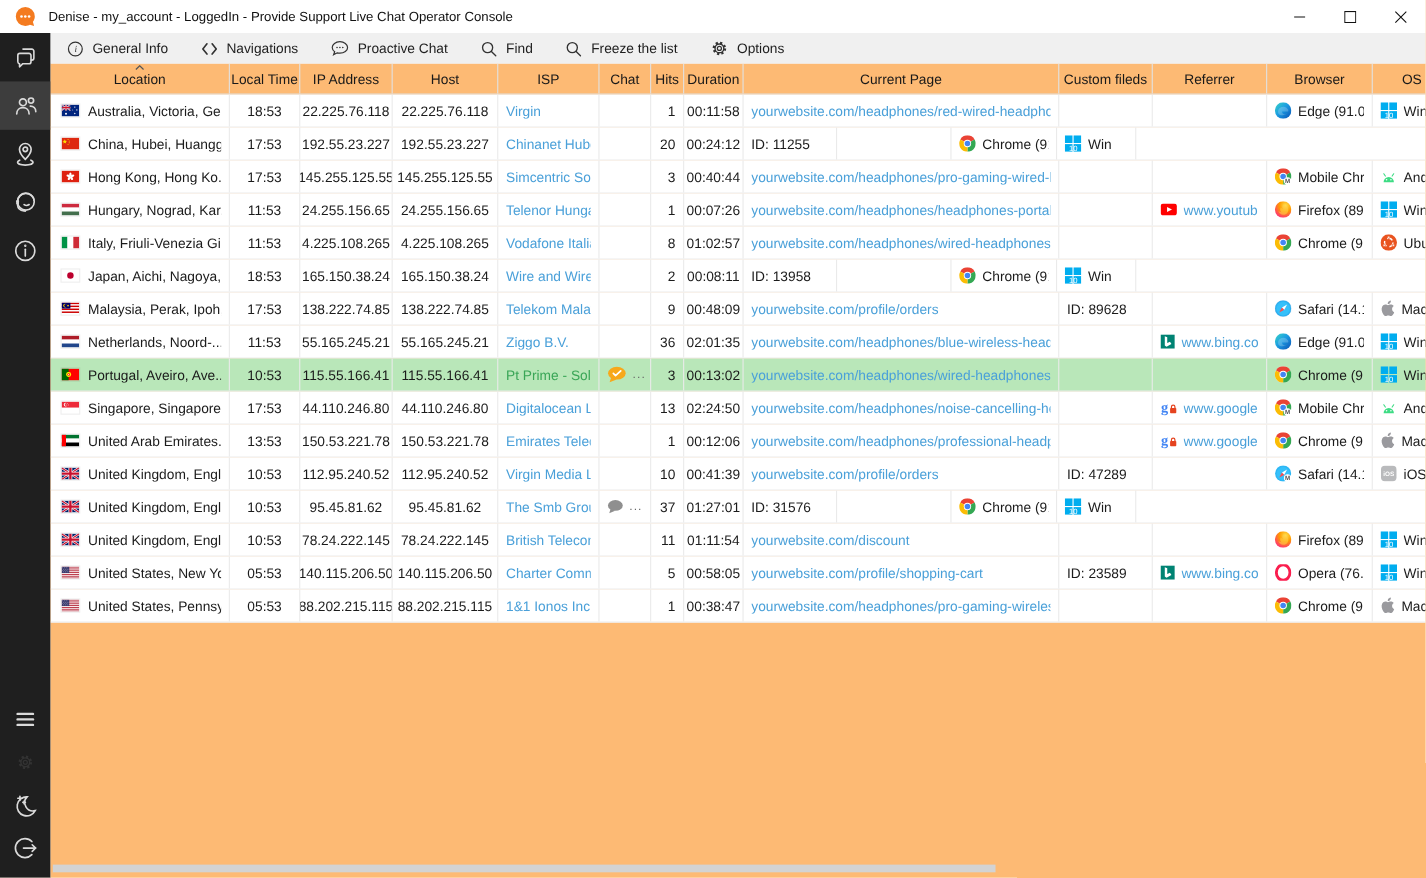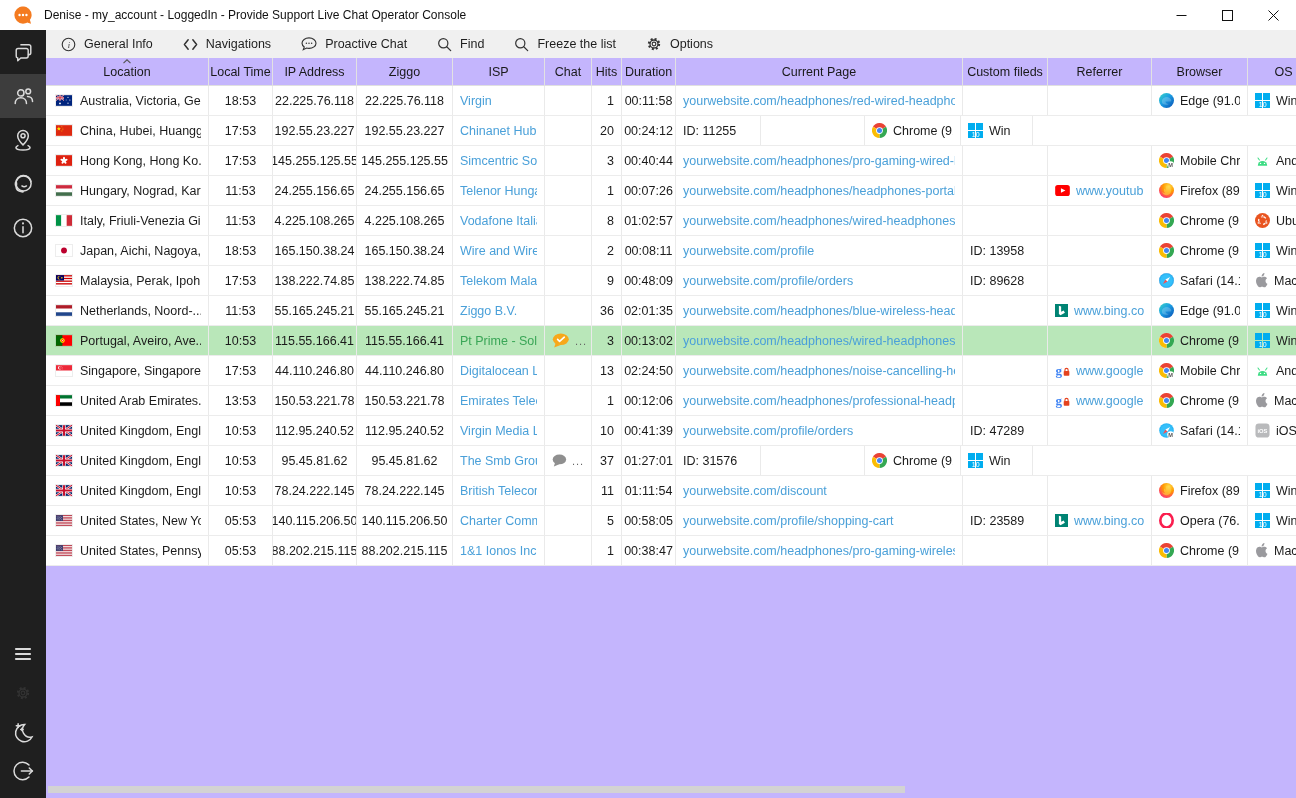--- a/index.html
+++ b/index.html
@@ -22,21 +22,21 @@
   .side-item { height:44px; display:flex; align-items:center; justify-content:center; }
   .side-item.active { background:#3d3d3d; }
   .side-spacer { flex:1; }
   .side-item.bottom { height:39px; }
   .sidebar .pad-bottom { height:8px; }
   .content { flex:1; display:flex; flex-direction:column; min-width:0; position:relative; }
   
   .toolbar { height:28px; background:#f0f0f0; display:flex; align-items:center; padding-left:15px; flex:none; }
   .toolbar-btn { display:flex; align-items:center; gap:8px; margin-right:30px; font-size:12.5px; color:#1e1e1e; background:none; border:none; padding:0; font-family:inherit; }
   
-  .table-area { flex:1; overflow:hidden; position:relative; background:#c4b5fd; }
+  .table-area { flex:1; overflow:hidden; position:relative; background:#fdba74; }
   .tbl { width:1274px; }
   .thead { display:flex; height:28px; }
   .th { border-right:1px solid #e2e2e2; display:flex; align-items:center; justify-content:center;
         font-size:12.5px; color:#191919; position:relative; flex:none; white-space:nowrap; overflow:hidden; }
   .thead { border-bottom:1px solid #e0e0e0; }
   .sort-caret { position:absolute; top:1px; left:50%; transform:translateX(-50%); line-height:0; }
   .trow { display:flex; height:30px; border-bottom:1px solid #ececec; background:#fff; }
   .trow.hl { background:#b9e7b9; }
   .td { border-right:1px solid #eaeaea; display:flex; align-items:center; padding:0 7px;
         font-size:12.5px; color:#1b1b1b; flex:none; white-space:nowrap; overflow:hidden; }
@@ -266,21 +266,21 @@
                 </svg></span>
               <span>Location</span>
             </div>
             <div class="th" style="width: 64px;">
               <span>Local Time</span>
             </div>
             <div class="th" style="width: 84px;">
               <span>IP Address</span>
             </div>
             <div class="th" style="width: 96px;">
-              <span>Ziggo</span>
+              <span>Host</span>
             </div>
             <div class="th" style="width: 92px;">
               <span>ISP</span>
             </div>
             <div class="th" style="width: 47px;">
               <span>Chat</span>
             </div>
             <div class="th" style="width: 30px;">
               <span>Hits</span>
             </div>
@@ -602,23 +602,20 @@
               </div>
               <div class="td c" style="width: 64px;">18:53</div>
               <div class="td c" style="width: 84px;">165.150.38.24</div>
               <div class="td c" style="width: 96px;">165.150.38.24</div>
               <div class="td" style="width: 92px;">
                 <span class="link isp ellip">Wire and Wirel...</span>
               </div>
               <div class="td" style="width: 47px;"></div>
               <div class="td r" style="width: 30px;">2</div>
               <div class="td c" style="width: 54px;">00:08:11</div>
-              <div class="td" style="width: 287px;">
-                <span class="link ellip">yourwebsite.com/profile</span>
-              </div>
               <div class="td" style="width: 85px;">ID: 13958</div>
               <div class="td" style="width: 104px;"></div>
               <div class="td" style="width: 96px;">
                 <span class="icon cell-ic">
                   <svg xmlns="http://www.w3.org/2000/svg" width="15" height="15" viewBox="0 0 16 16">
                     <circle cx="8" cy="8" r="8" fill="#fff"></circle>
                     <path d="M8 8 L1.07 4 A8 8 0 0 1 14.93 4 Z" fill="#ea4335"></path>
                     <path d="M8 8 L14.93 4 A8 8 0 0 1 8 16 Z" fill="#34a853"></path>
                     <path d="M8 8 L8 16 A8 8 0 0 1 1.07 4 Z" fill="#fbbc05"></path>
                     <circle cx="8" cy="8" r="3.6" fill="#fff"></circle>

